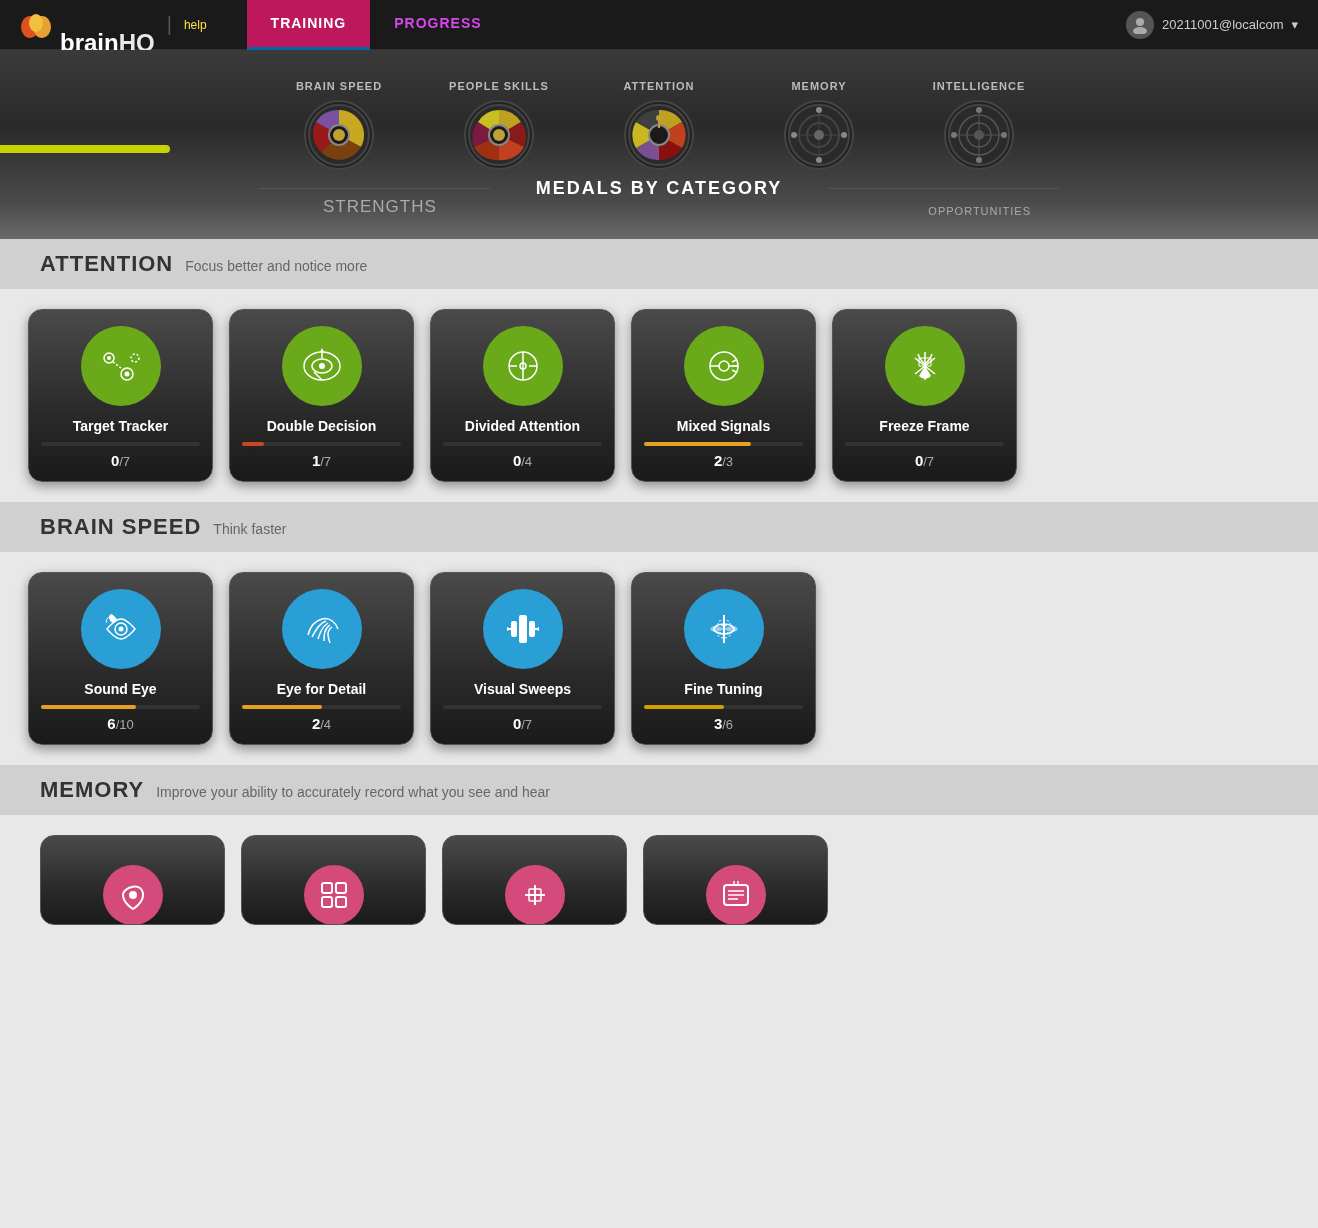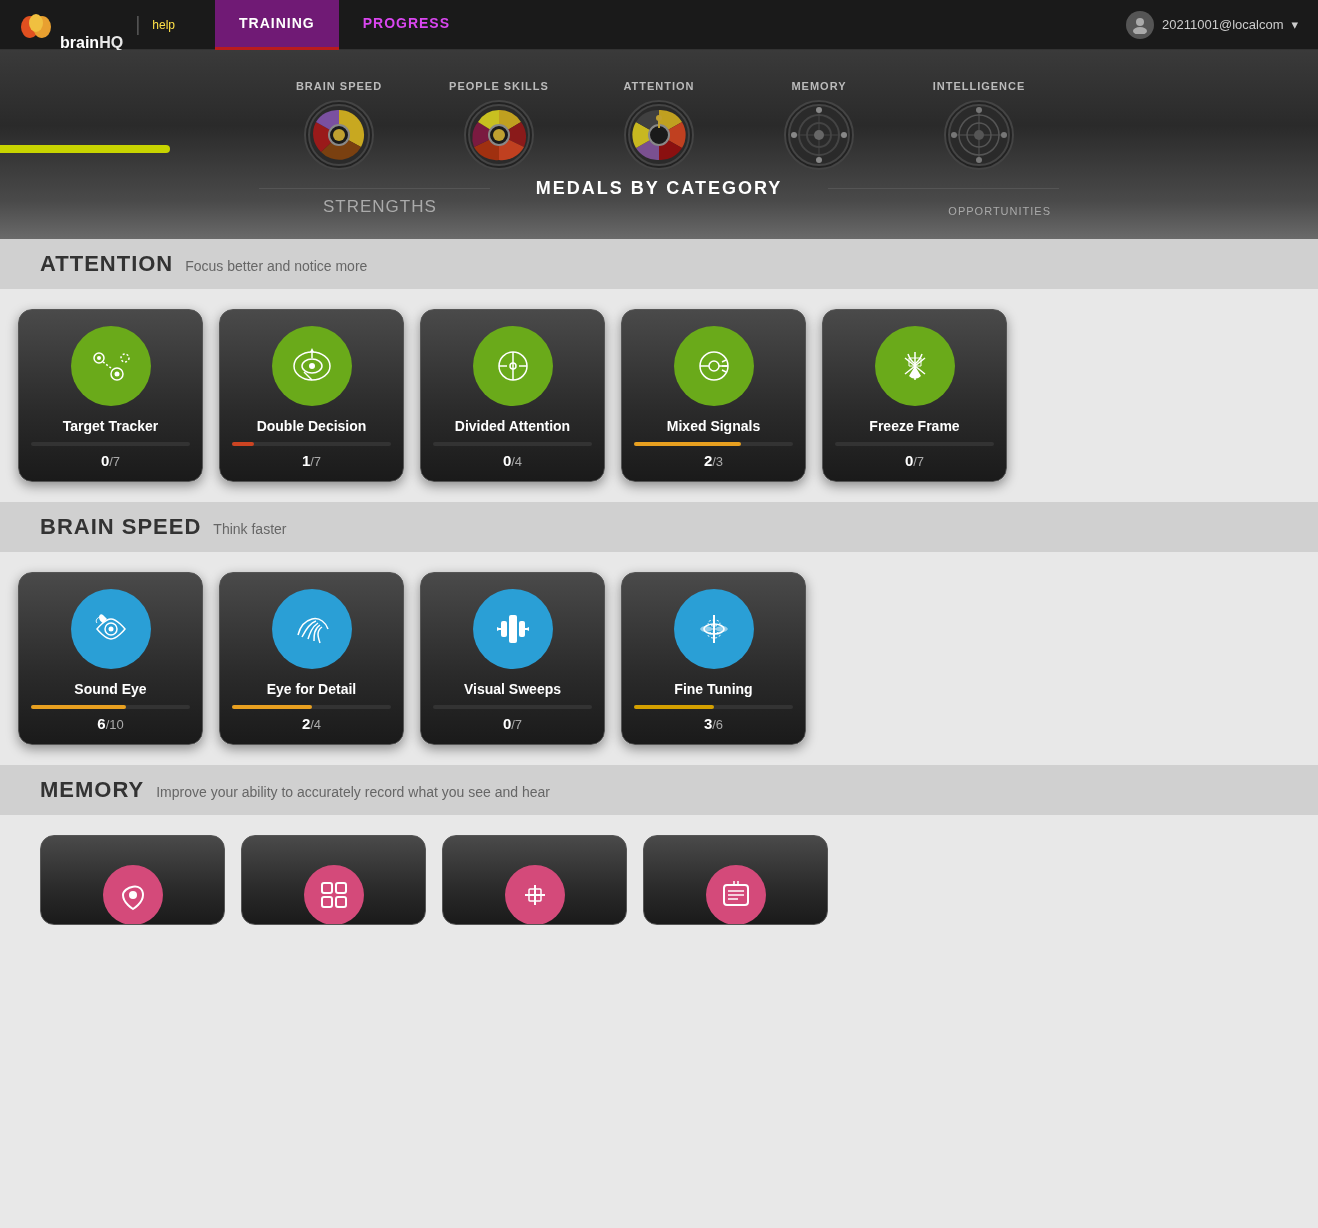--- a/index.html
+++ b/index.html
@@ -18,21 +18,21 @@
       display: flex;
       align-items: center;
       gap: 8px;
     }
     .logo-flame {
       width: 32px;
       height: 32px;
     }
     .logo-text {
       color: white;
-      font-size: 16px;
+      font-size: 24px;
       font-weight: bold;
       margin-top: 37px;
     }
     .logo-text span { color: #e8e8e8; }
     .header-divider {
       color: #555;
       margin: 0 12px;
       font-size: 20px;
     }
     .help-link {
@@ -50,23 +50,23 @@
       align-items: center;
       padding: 0 24px;
       color: #d946ef;
       font-size: 14px;
       font-weight: bold;
       letter-spacing: 1px;
       cursor: pointer;
       border-bottom: 3px solid transparent;
     }
     .nav-tab.active {
-      background: #701a75;
+      background: #be185d;
       color: white;
-      border-bottom: 3px solid #b91c1c;
+      border-bottom: 3px solid #0369a1;
     }
     .user-area {
       margin-left: auto;
       display: flex;
       align-items: center;
       gap: 8px;
       color: #ccc;
       font-size: 13px;
     }
     .user-avatar-icon {
@@ -162,21 +162,21 @@
       letter-spacing: 1px;
       position: absolute;
       left: 64px;
       bottom: -18px;
     }
     .opportunities-label {
       color: #aaa;
       font-size: 11px;
       letter-spacing: 1px;
       position: absolute;
-      right: 8px;
+      right: 28px;
       bottom: -18px;
     }
 
     
     .content-section {
       padding: 0;
       margin-bottom: 0;
     }
     .section-header {
       background: #d0d0d0;
@@ -190,21 +190,21 @@
       font-weight: bold;
       color: #333;
       letter-spacing: 1px;
     }
     .section-subtitle {
       font-size: 14px;
       color: #666;
     }
     .games-grid {
       background: #e8e8e8;
-      padding: 20px 18px;
+      padding: 20px 28px;
       display: flex;
       gap: 16px;
       flex-wrap: nowrap;
     }
 
     
     .game-card {
       background: linear-gradient(180deg, #4a4a4a 0%, #2a2a2a 60%, #1a1a1a 100%);
       border-radius: 14px;
       width: 185px;

